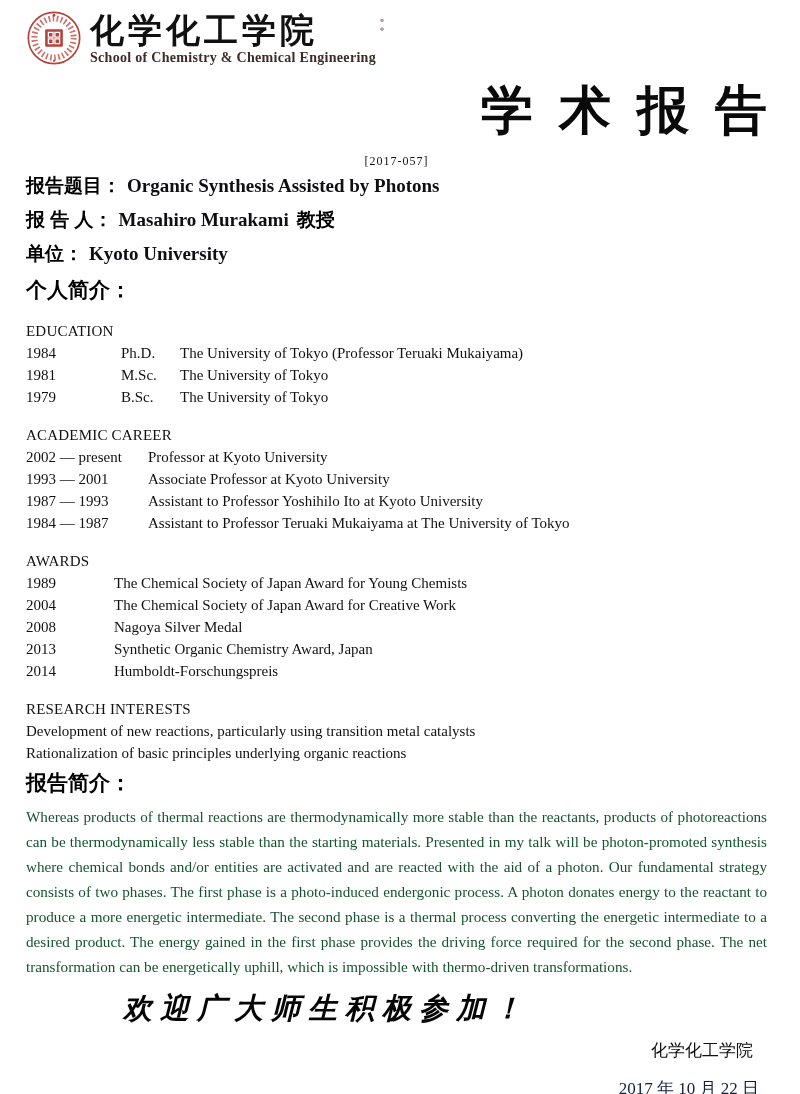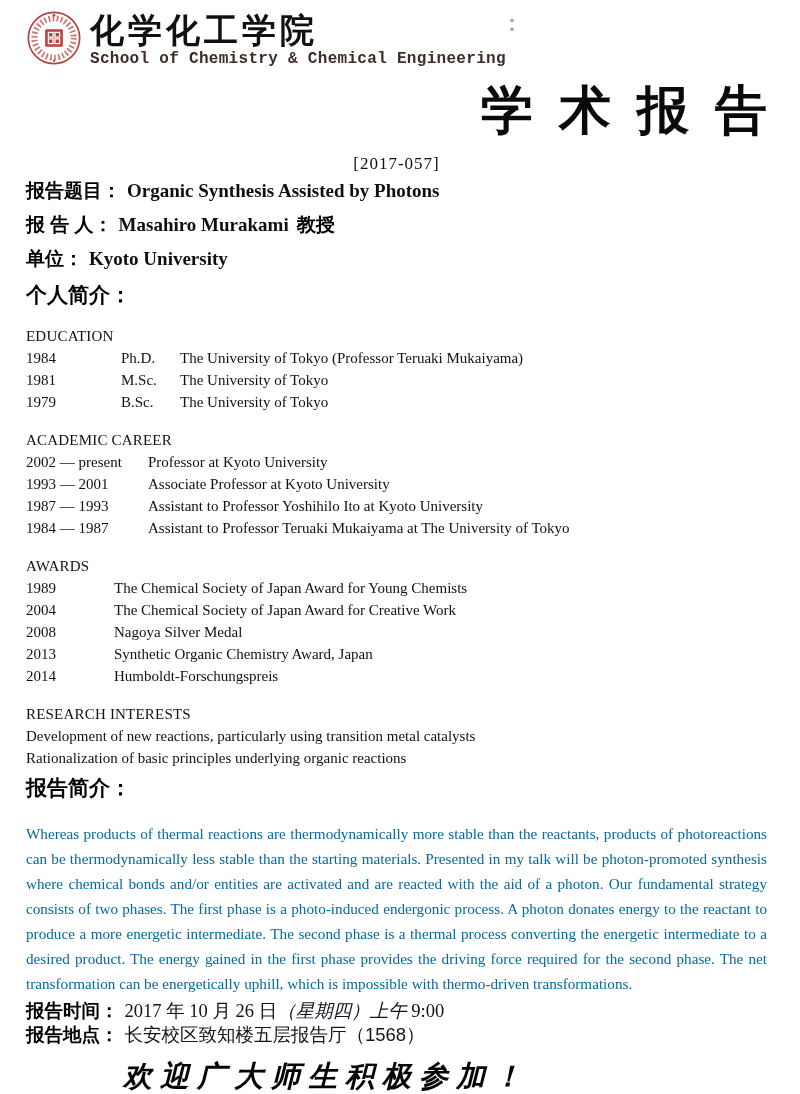--- a/index.html
+++ b/index.html
@@ -14,42 +14,42 @@
   
   .header { display:flex; align-items:flex-start; height:60px; }
   .seal { width:56px; height:56px; flex:0 0 auto; }
   .logotype { margin-left:8px; padding-top:4px; }
   .logotype-cn {
     font-family:"Liberation Serif", serif;
     font-size:34px; font-weight:bold; line-height:1;
     letter-spacing:4px; color:#111;
   }
   .logotype-en {
-    font-family:Liberation Mono, monospace;
-    font-size:16px; font-weight:bold; color:#3d2b28;
+    font-family:Liberation Serif, serif;
+    font-size:14px; font-weight:bold; color:#3d2b28;
     margin-top:2px; letter-spacing:0.3px;text-align:center;
   }
   .signature-mark {
     width:8px; height:22px; margin:6px 0 0 2px;
     background:
       radial-gradient(circle at 50% 20%, #9a8f8f 0 1.5px, transparent 2px),
       radial-gradient(circle at 50% 60%, #9a8f8f 0 1.5px, transparent 2px);
     opacity:.8;
   }
 
   
   .main-title { display:flex; justify-content:flex-end; margin-top:14px; }
   .main-title span {
     font-family:"Liberation Serif", serif;
     font-size:52px; font-weight:bold; line-height:1.05;
     letter-spacing:26px; margin-right:-26px; color:#0a0a0a;
   }
   .serial {
     text-align:center; margin-top:15px;
-    font-size:17px; letter-spacing:1px; color:#111;
+    font-size:12px; letter-spacing:1px; color:#111;
   }
 
   
   .info { }
   .info-line { font-size:19px; line-height:34px; white-space:nowrap; }
   .cn-label {
     font-family:"Liberation Sans", sans-serif;
     font-weight:bold; color:#000;
   }
   .en-value {
@@ -72,22 +72,22 @@
   .sec-title { letter-spacing:0.2px;margin-top:16px; }
   .row { display:flex; }
   .col-year   { width:95px;  flex:0 0 auto; }
   .col-degree { width:59px;  flex:0 0 auto; }
   .col-period { width:122px; flex:0 0 auto; }
   .col-yeara  { width:88px;  flex:0 0 auto; }
   .col-detail { flex:1 1 auto; }
 
   
   .abstract {
-    margin-top:19px; font-size:15.2px; line-height:25px;
-    text-align:justify; color:#0369a1;
+    margin-top:7px; font-size:15.2px; line-height:25px;
+    text-align:justify; color:#14532d;
   }
 
   
   .schedule { margin-top:3px; }
   .schedule-line { font-size:18.5px; line-height:23px; white-space:nowrap; }
   .sched-label { font-family:"Liberation Sans", sans-serif; font-weight:bold; color:#000; }
   .sched-date  { font-family:"Liberation Serif", serif; padding-left:6px; color:#101020; }
   .sched-week  { font-family:"Liberation Serif", serif; font-style:italic; color:#101020; }
   .sched-clock { font-family:"Liberation Serif", serif; color:#101020; }
   .sched-place { font-family:"Liberation Sans", sans-serif; padding-left:6px; color:#151515; }
@@ -212,28 +212,20 @@
     </div>
 
     <div class="sec-title">RESEARCH INTERESTS</div>
     <div>Development of new reactions, particularly using transition metal catalysts</div>
     <div>Rationalization of basic principles underlying organic reactions</div>
   </div>
 
   <div class="section-heading">报告简介：</div>
   <div class="abstract">Whereas products of thermal reactions are thermodynamically more stable than the reactants, products of photoreactions can be thermodynamically less stable than the starting materials. Presented in my talk will be photon-promoted synthesis where chemical bonds and/or entities are activated and are reacted with the aid of a photon. Our fundamental strategy consists of two phases. The first phase is a photo-induced endergonic process. A photon donates energy to the reactant to produce a more energetic intermediate. The second phase is a thermal process converting the energetic intermediate to a desired product. The energy gained in the first phase provides the driving force required for the second phase. The net transformation can be energetically uphill, which is impossible with thermo-driven transformations.</div>
 
-  <div class="schedule">
-    <div class="schedule-line">
-      <span class="sched-label">报告时间：</span><span class="sched-date">2017 年 10 月 26 日</span><span class="sched-week">（星期四）上午</span>&nbsp;<span class="sched-clock">9:00</span>
-    </div>
-    <div class="schedule-line">
-      <span class="sched-label">报告地点：</span><span class="sched-place">长安校区致知楼五层报告厅（1568）</span>
-    </div>
-  </div>
 
   <div class="slogan">欢迎广大师生积极参加！</div>
 
   <div class="footer">
     <div class="footer-org">化学化工学院</div>
     <div class="footer-date">2017 年 10 月 22 日</div>
   </div>
 
 </div>
 

